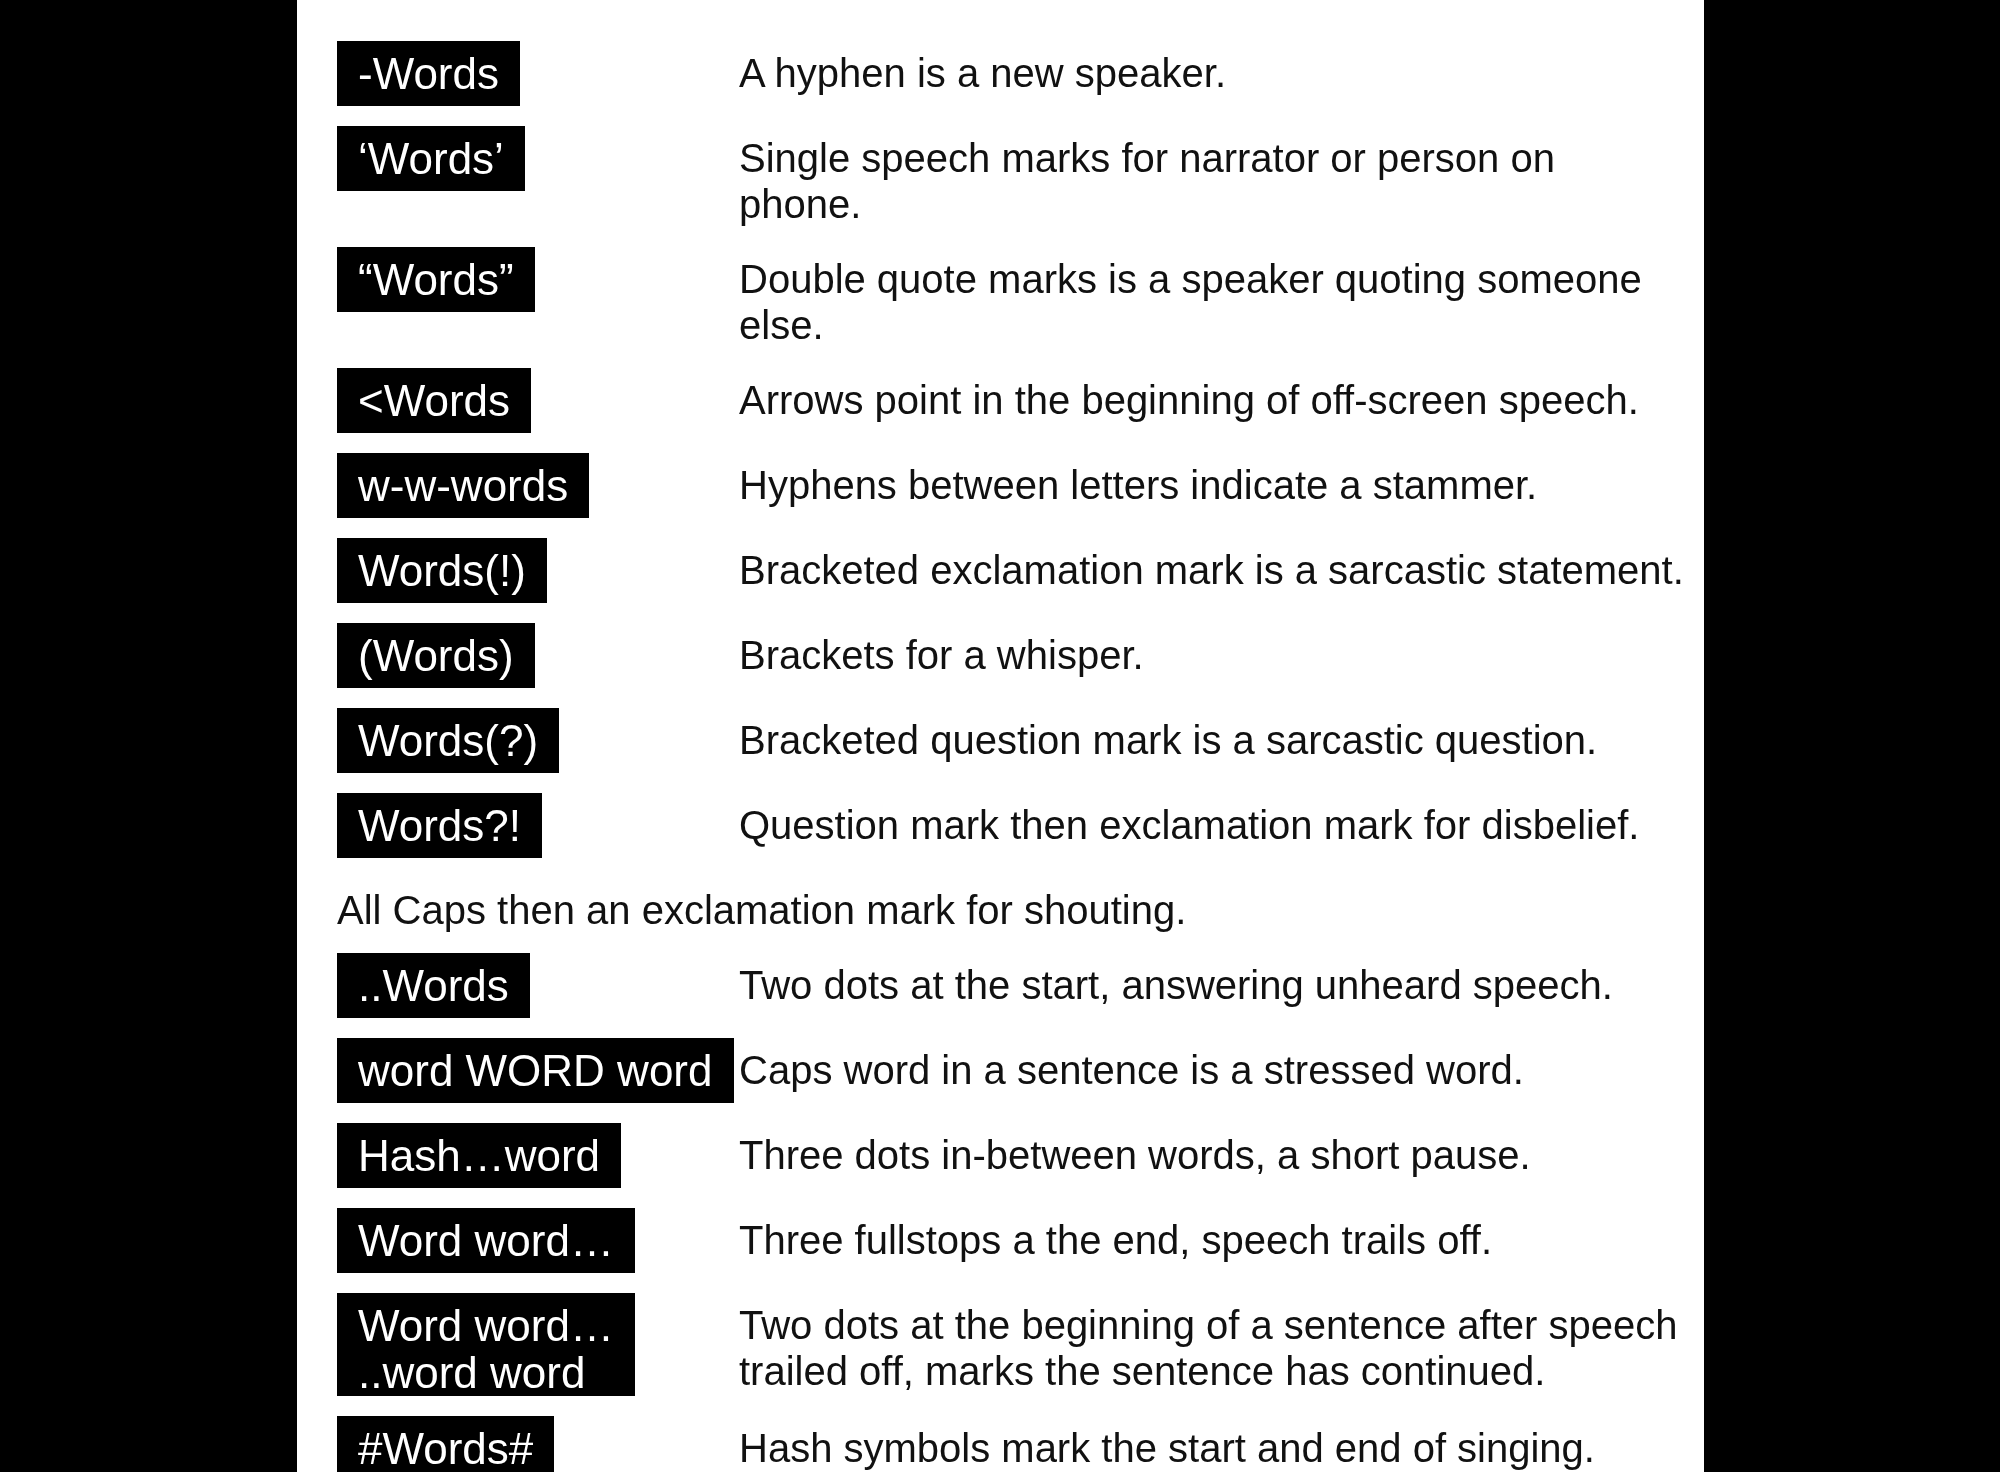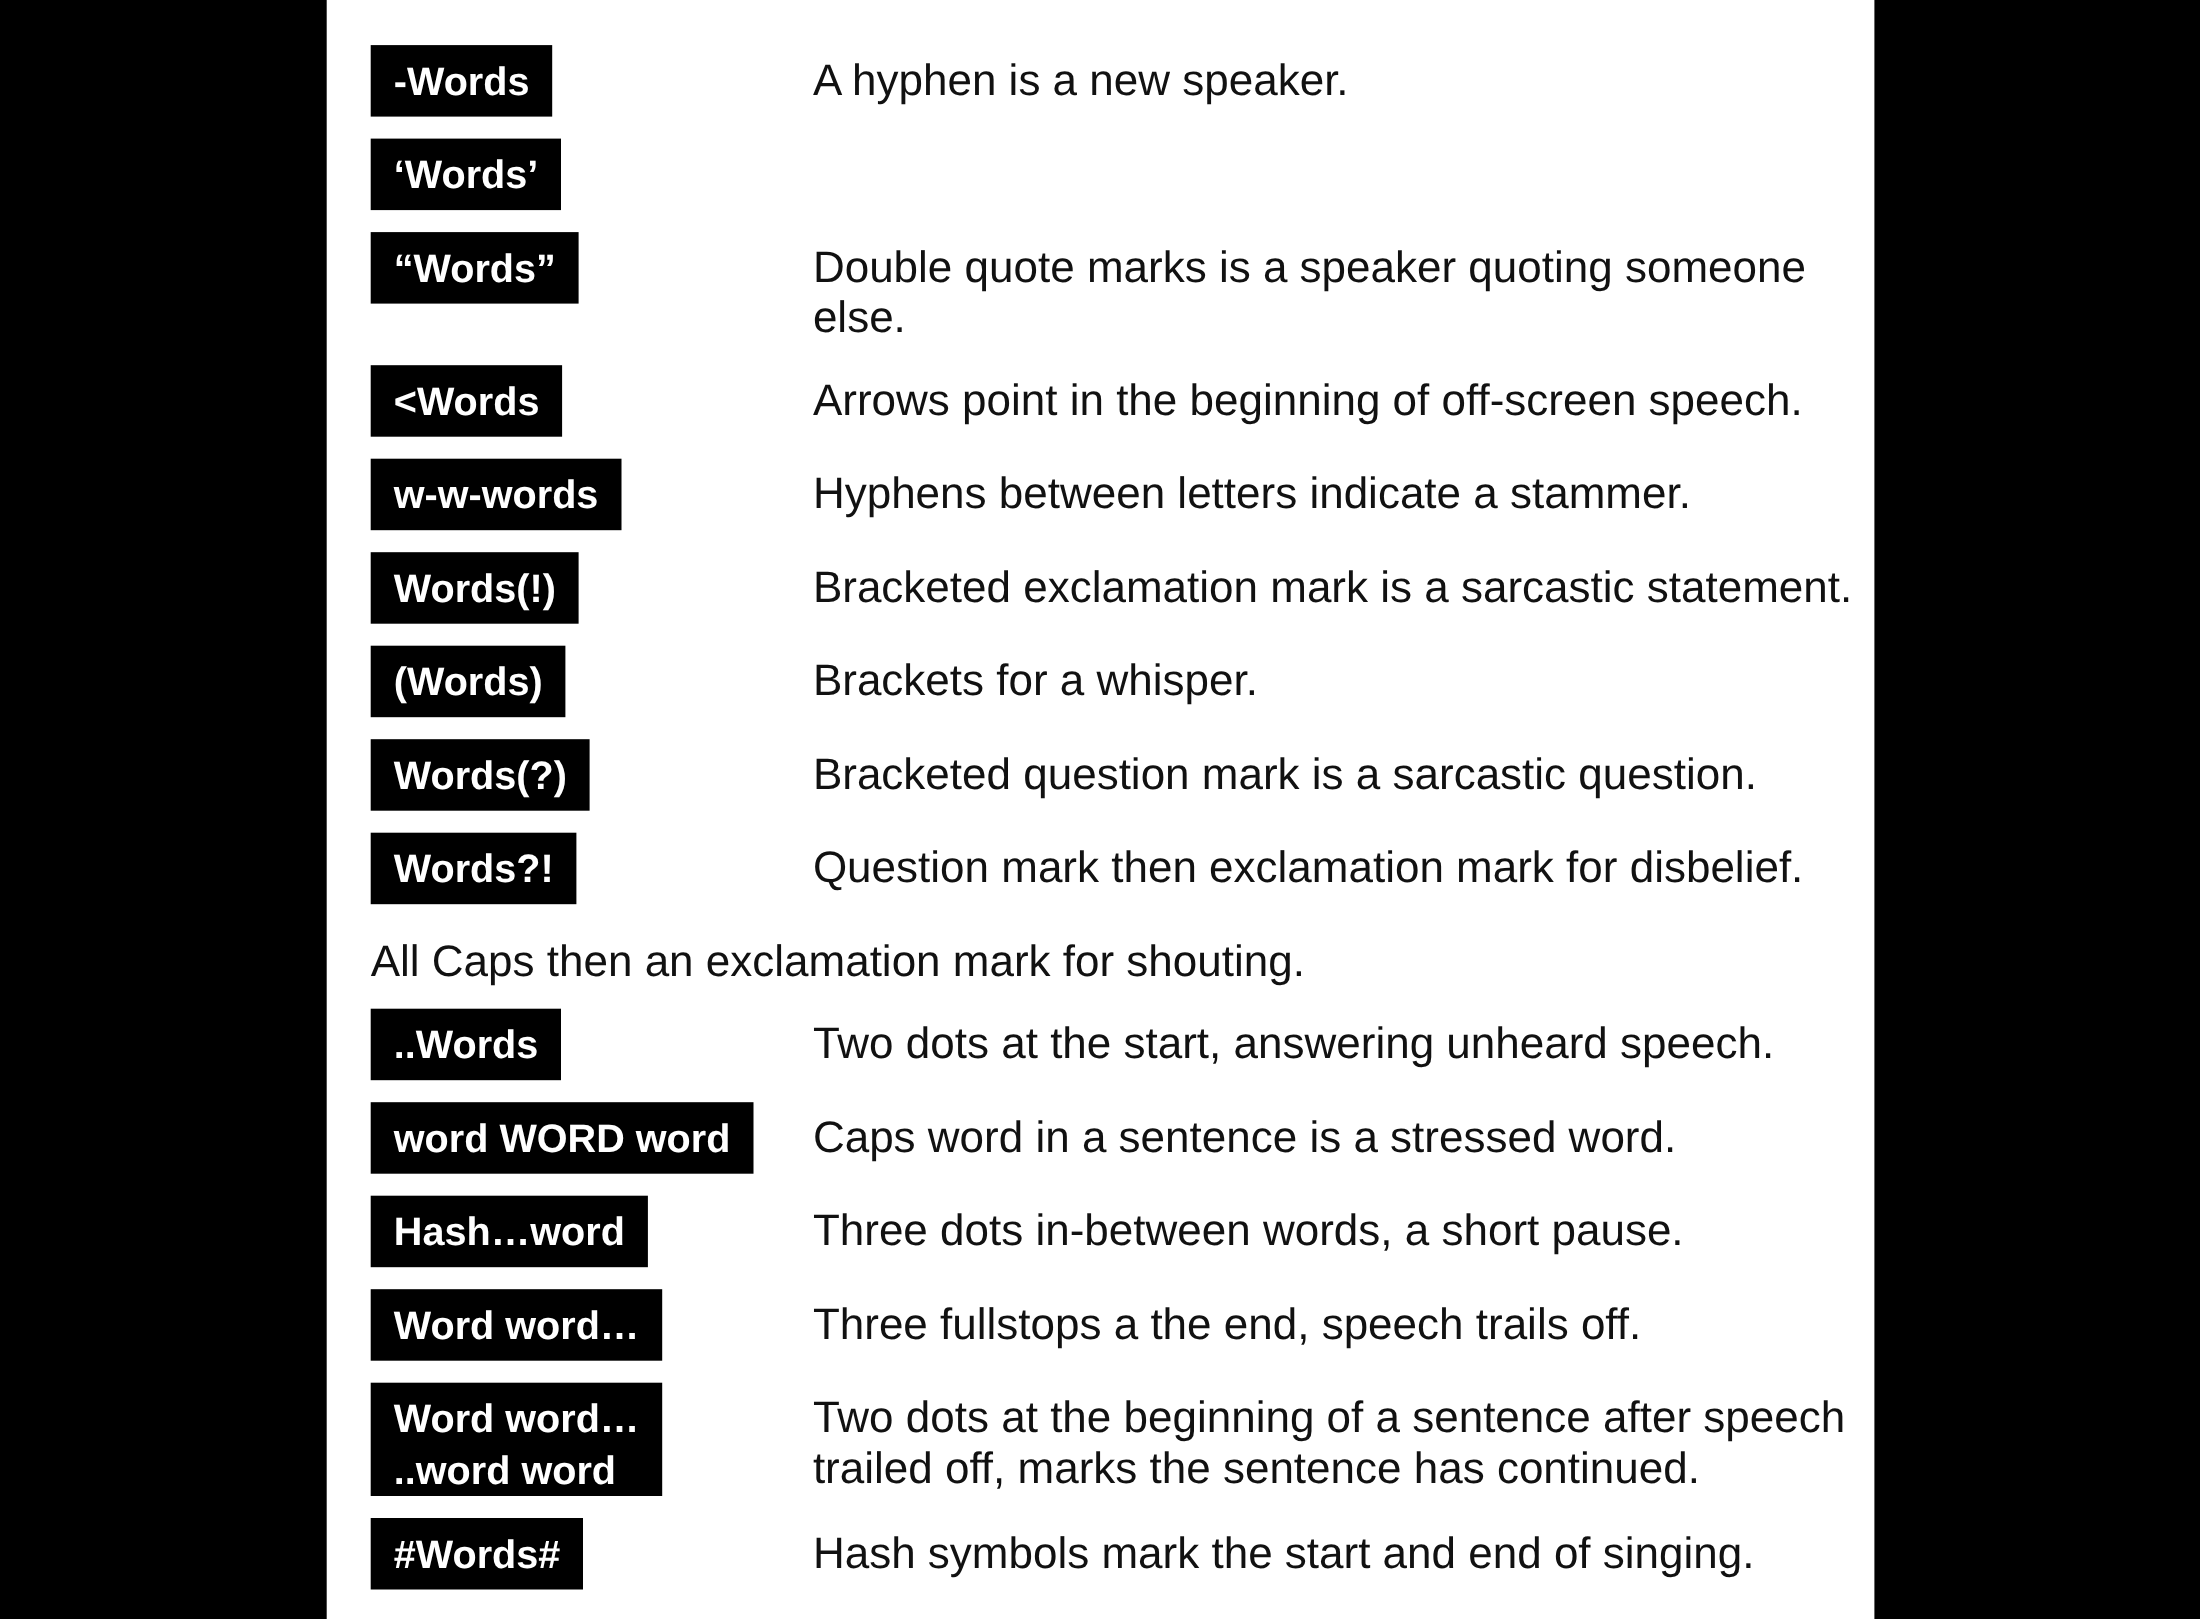--- a/index.html
+++ b/index.html
@@ -36,22 +36,22 @@
     margin-bottom: 20px;
   }
   .label-col {
     flex: 0 0 402px;
     width: 402px;
   }
   .style-box {
     display: inline-block;
     background: #000000;
     color: #ffffff;
-    font-weight: bold;
-    font-size: 36px;
+    font-weight: normal;
+    font-size: 44px;
     line-height: 47px;
     padding: 9px 21px;
   }
   .style-box.two-line {
     padding-bottom: 0;
   }
   .style-box .box-line {
     display: block;
     white-space: nowrap;
   }
@@ -77,20 +77,23 @@
     </div>
     <div class="desc-col">
           <span class="desc-line">A hyphen is a new speaker.</span>
         </div>
   </div>
 
   <div class="legend-row">
     <div class="label-col">
       <span class="style-box"><span class="box-line">‘Words’</span></span>
     </div>
+    <div class="desc-col">
+          <span class="desc-line">Single speech marks for narrator or person on phone.</span>
+        </div>
   </div>
 
   <div class="legend-row">
     <div class="label-col">
       <span class="style-box"><span class="box-line">“Words”</span></span>
     </div>
     <div class="desc-col">
           <span class="desc-line">Double quote marks is a speaker quoting someone else.</span>
         </div>
   </div>

